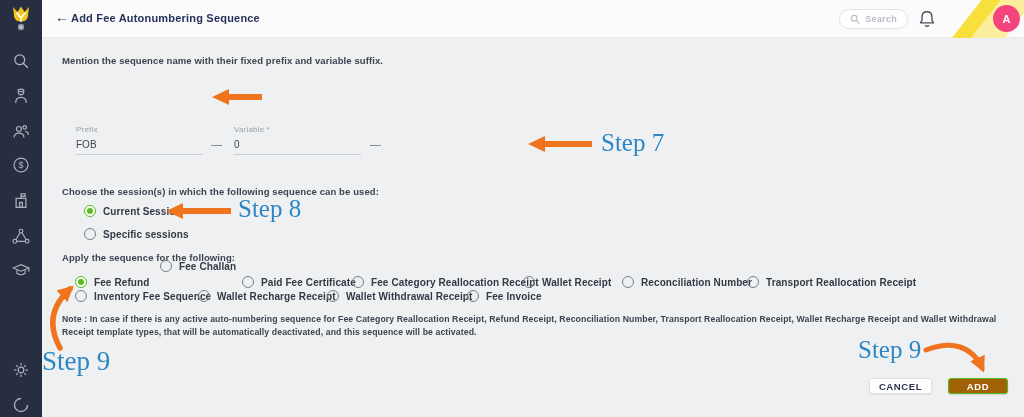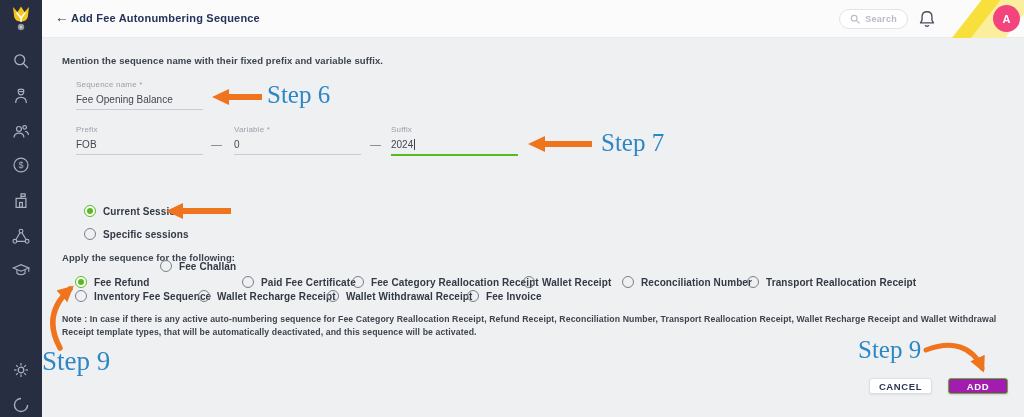--- a/index.html
+++ b/index.html
@@ -47,21 +47,21 @@
   
   .step-text { position:absolute; font-family:"Liberation Serif", serif; font-size:25px; color:#2d87c5; z-index:6; }
   .h-arrow { position:absolute; display:flex; align-items:center; z-index:6; }
   .h-arrow .head { width:0; height:0; border-top:8px solid transparent; border-bottom:8px solid transparent; border-right:17px solid #f0741d; }
   .h-arrow .tail { height:6px; background:#f0741d; }
   .curve-arrow { position:absolute; z-index:6; }
 
   
   .btn { position:absolute; top:378px; height:16px; border-radius:3px; font-size:9.5px; font-weight:bold; letter-spacing:0.6px; display:flex; align-items:center; justify-content:center; cursor:pointer; }
   .btn-cancel { left:869px; width:63px; background:#ffffff; border:1px solid #dcdee1; color:#2b3452; box-shadow:0 1px 2px rgba(0,0,0,0.07); }
-  .btn-add { left:948px; width:60px; background:#a21caf; border:1px solid #57bb1f; color:#ffffff; box-shadow:0 1px 2px rgba(0,0,0,0.12); }
+  .btn-add { left:948px; width:60px; background:#a16207; border:1px solid #57bb1f; color:#ffffff; box-shadow:0 1px 2px rgba(0,0,0,0.12); }
 </style>
 </head>
 <body>
 
 <div class="page">
 
   <div class="sidebar">
     <div class="logo">
       <svg viewBox="0 0 22 28">
         <path d="M3,2 L7.5,7 L11,1.5 L14.5,7 L19,2 L17.8,12 A7,6 0 0 1 4.2,12 Z" fill="#f5c61d"></path>
@@ -159,66 +159,57 @@
       <svg viewBox="0 0 20 22" fill="none" stroke="#474d59" stroke-width="1.5">
           <path d="M10,3 C6.7,3 4.5,5.3 4.5,8.5 L4.5,12.5 L2.8,15.5 L17.2,15.5 L15.5,12.5 L15.5,8.5 C15.5,5.3 13.3,3 10,3 Z" stroke-linejoin="round"></path>
           <path d="M8,18 C8.4,19.6 11.6,19.6 12,18"></path>
         </svg>
     </div>
     <div class="avatar">A</div>
   </div>
 
   <div class="q-text" style="left:62px; top:55px">Mention the sequence name with their fixed prefix and variable suffix.</div>
 
-  <div class="field" style="left:76px; top:80px">
-    <div class="flabel">Sequence name *</div>
-    <div class="fvalue">Fee Opening Balance</div>
-    <div class="fline"></div>
-  </div>
 
   <div class="h-arrow" style="left:212px; top:89px">
     <div class="head"></div>
       <div class="tail" style="width:33px"></div>
   </div>
-  <div class="step-text" style="left:267px; top:81px">Step 6</div>
 
   <div class="field" style="left:76px; top:125px">
     <div class="flabel">Prefix</div>
     <div class="fvalue">FOB</div>
     <div class="fline"></div>
   </div>
   <div class="dash" style="left:211px; top:138px">—</div>
   <div class="field" style="left:234px; top:125px">
     <div class="flabel">Variable *</div>
     <div class="fvalue">0</div>
     <div class="fline"></div>
   </div>
   <div class="dash" style="left:370px; top:138px">—</div>
-  <div class="field" style="left:391px; top:125px">
-    <div class="flabel">Suffix</div>
-    <div class="fvalue"><span>2024</span><span class="cursor"></span></div>
-    <div class="fline focus"></div>
-  </div>
 
   <div class="h-arrow" style="left:528px; top:136px">
     <div class="head"></div>
       <div class="tail" style="width:47px"></div>
   </div>
   <div class="step-text" style="left:601px; top:129px">Step 7</div>
 
+  <div class="q-text" style="left:62px; top:186px">Choose the session(s) in which the following sequence can be used:</div>
 
   <div class="radio-item selected" style="left:84px; top:205px">
     <span class="radio-circle"></span>
     <span class="radio-label">Current Session</span>
   </div>
 
   <div class="h-arrow" style="left:166px; top:203px">
     <div class="head"></div>
       <div class="tail" style="width:48px"></div>
   </div>
+  <div class="step-text" style="left:238px; top:195px">Step 8</div>
 
   <div class="radio-item" style="left:84px; top:228px">
     <span class="radio-circle"></span>
     <span class="radio-label">Specific sessions</span>
   </div>
 
   <div class="q-text" style="left:62px; top:252px">Apply the sequence for the following:</div>
 
   <div class="radio-item selected" style="left:75px; top:276px">
     <span class="radio-circle"></span>

